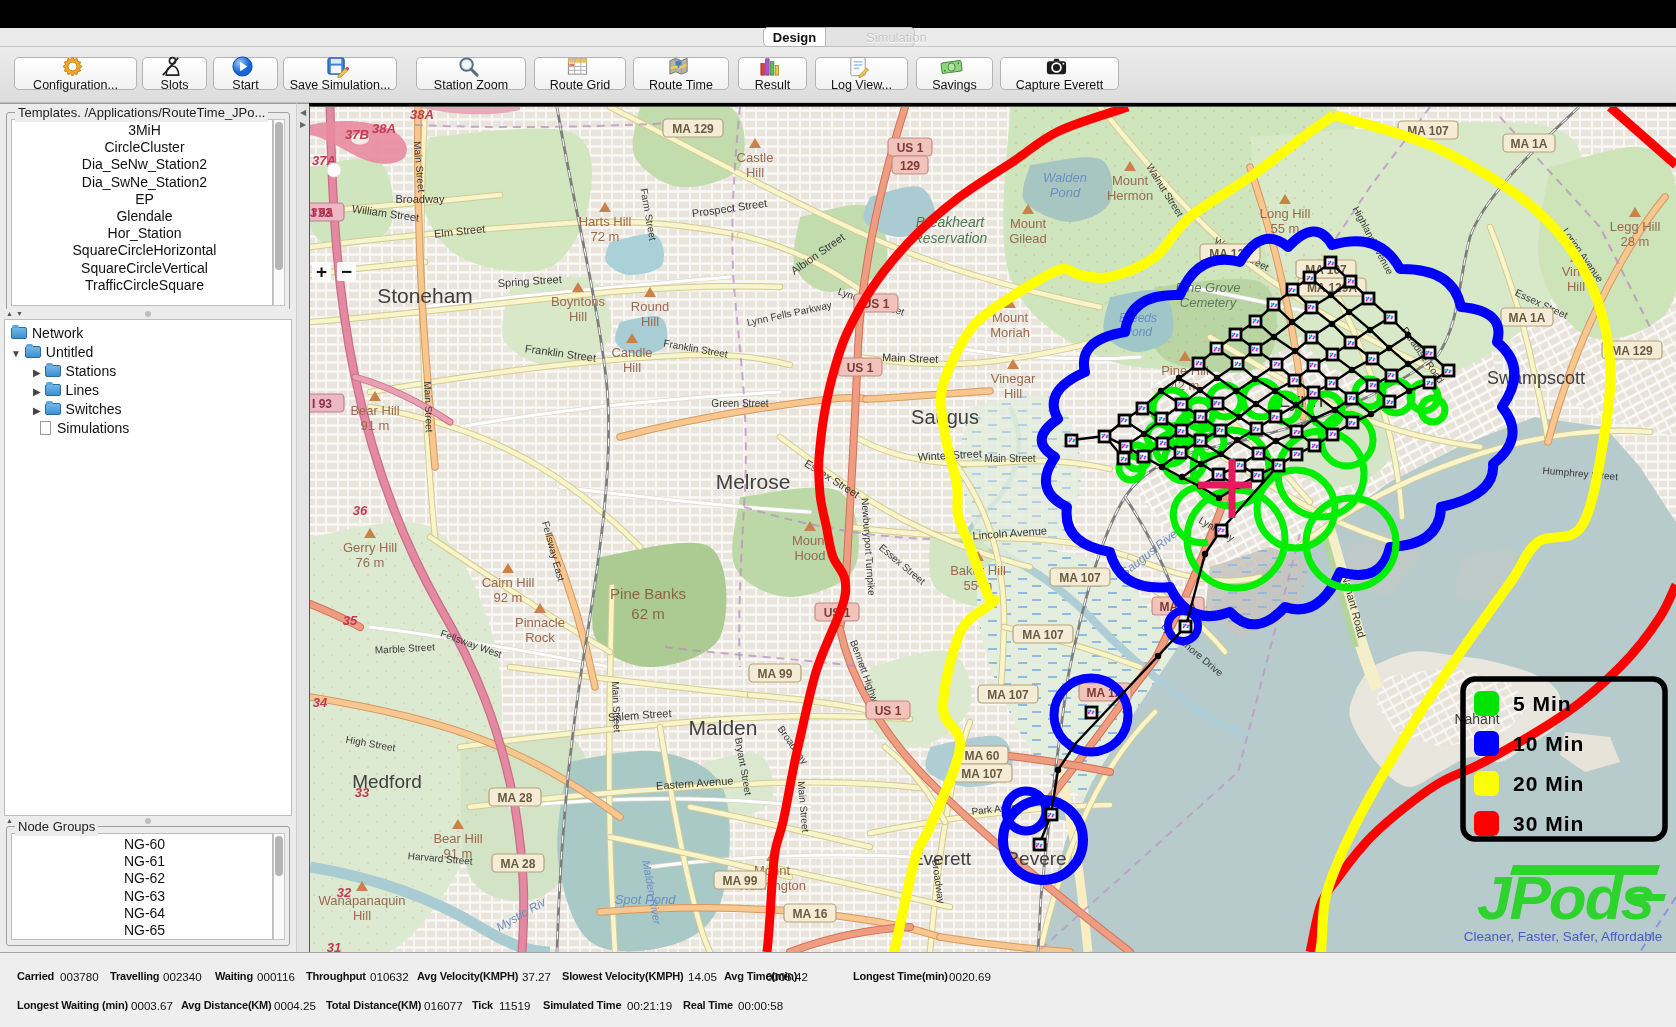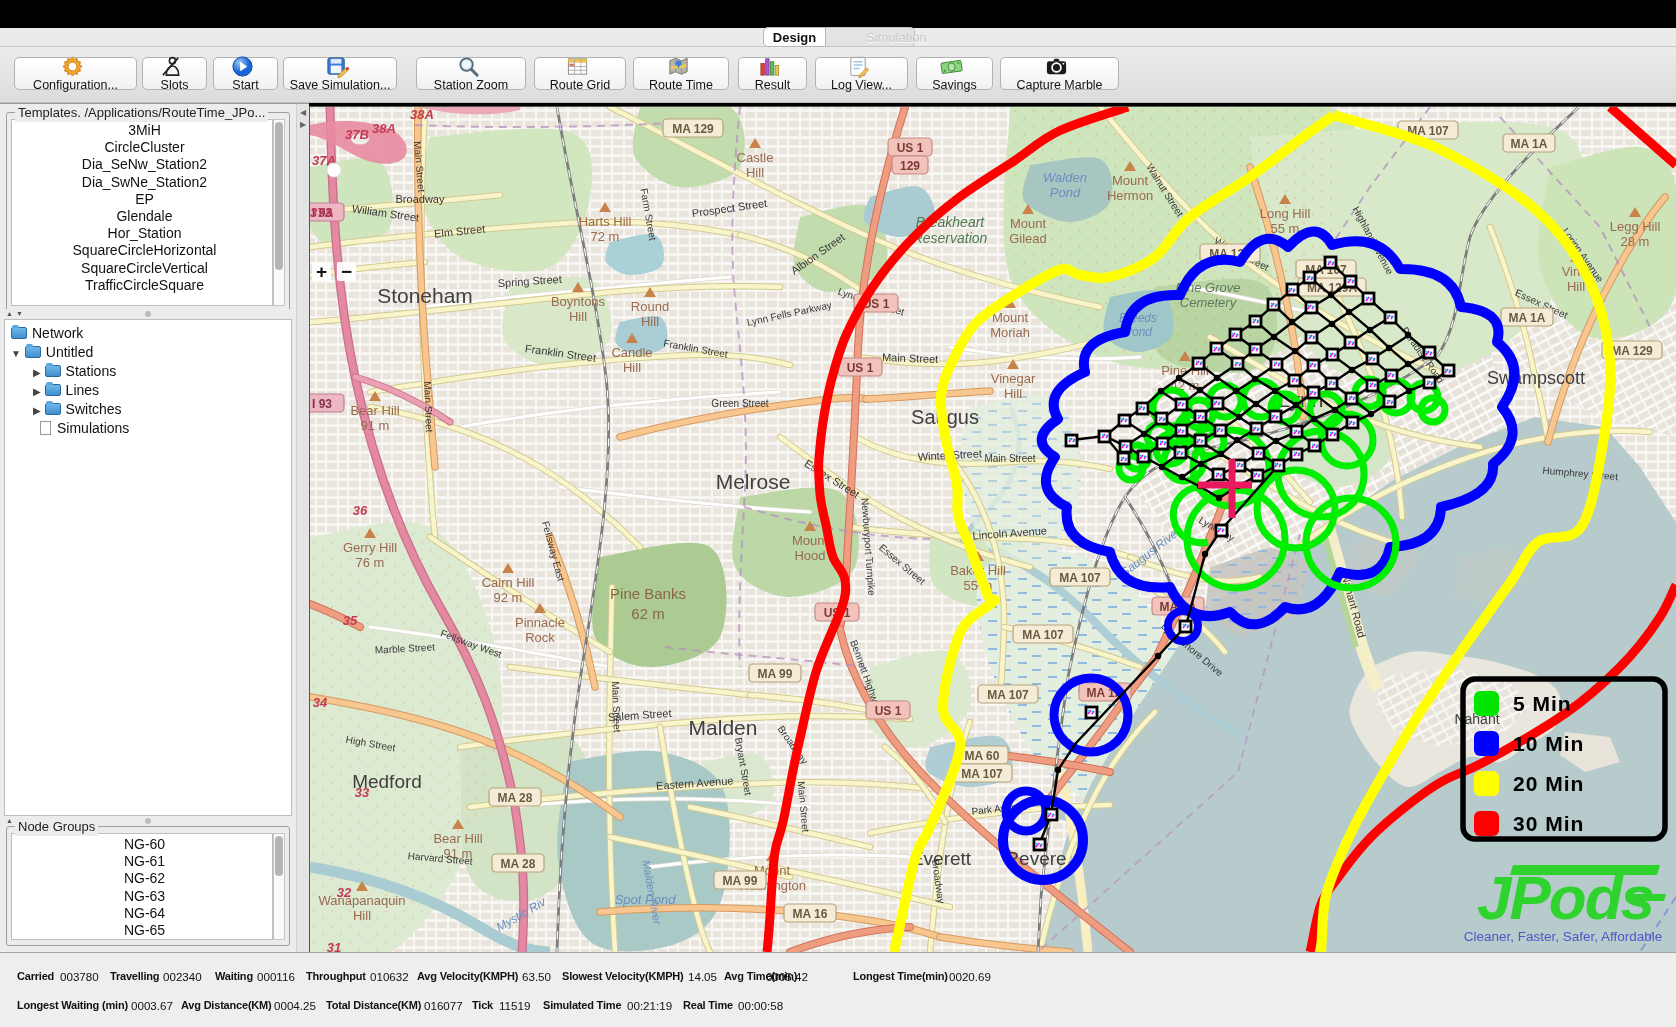--- a/index.html
+++ b/index.html
@@ -157,21 +157,21 @@
         </svg>
         <span>Savings</span>
       </div>
       <div class="tbtn" style="left:1000px;width:119px">
         <svg width="23" height="23" viewBox="0 0 24 24">
           <rect x="2" y="6.5" width="20" height="13.5" rx="2.5" fill="#1b1b1b"></rect>
           <path d="M8.5 6.5 l1.5-2.5 h4 l1.5 2.5z" fill="#1b1b1b"></path>
           <circle cx="12" cy="13" r="4.6" fill="#1b1b1b" stroke="#fff" stroke-width="1.8"></circle>
           <circle cx="19.2" cy="9" r="1" fill="#fff"></circle>
         </svg>
-        <span>Capture Marble</span>
+        <span>Capture Everett</span>
       </div>
     </div>
  <div id="leftcol">
    <div class="box" style="top:8px;height:200px">
      <div class="boxtitle">Templates. /Applications/RouteTime_JPo...</div>
      <div class="list">3MiH<br>CircleCluster<br>Dia_SeNw_Station2<br>Dia_SwNe_Station2<br>EP<br>Glendale<br>Hor_Station<br>SquareCircleHorizontal<br>SquareCircleVertical<br>TrafficCircleSquare</div>
      <div class="vsb">
           <div class="thumb" style="top:2px;height:148px"></div>
         </div>
    </div>
@@ -934,21 +934,21 @@
  <div id="statusbar">
       <span class="sl slb" style="left:17px;top:17px">Carried</span>
       <span class="sl" style="left:60px;top:17px">003780</span>
       <span class="sl slb" style="left:110px;top:17px">Travelling</span>
       <span class="sl" style="left:163px;top:17px">002340</span>
       <span class="sl slb" style="left:215px;top:17px">Waiting</span>
       <span class="sl" style="left:257px;top:17px">000116</span>
       <span class="sl slb" style="left:306px;top:17px">Throughput</span>
       <span class="sl" style="left:370px;top:17px">010632</span>
       <span class="sl slb" style="left:417px;top:17px">Avg Velocity(KMPH)</span>
-      <span class="sl" style="left:522px;top:17px">63.50</span>
+      <span class="sl" style="left:522px;top:17px">37.27</span>
       <span class="sl slb" style="left:562px;top:17px">Slowest Velocity(KMPH)</span>
       <span class="sl" style="left:688px;top:17px">14.05</span>
       <span class="sl slb" style="left:724px;top:17px">Avg Time(min)</span>
       <span class="sl" style="left:766px;top:17px">0005.42</span>
       <span class="sl slb" style="left:853px;top:17px">Longest Time(min)</span>
       <span class="sl" style="left:949px;top:17px">0020.69</span>
       <span class="sl slb" style="left:17px;top:46px">Longest Waiting (min)</span>
       <span class="sl" style="left:131px;top:46px">0003.67</span>
       <span class="sl slb" style="left:181px;top:46px">Avg Distance(KM)</span>
       <span class="sl" style="left:274px;top:46px">0004.25</span>

